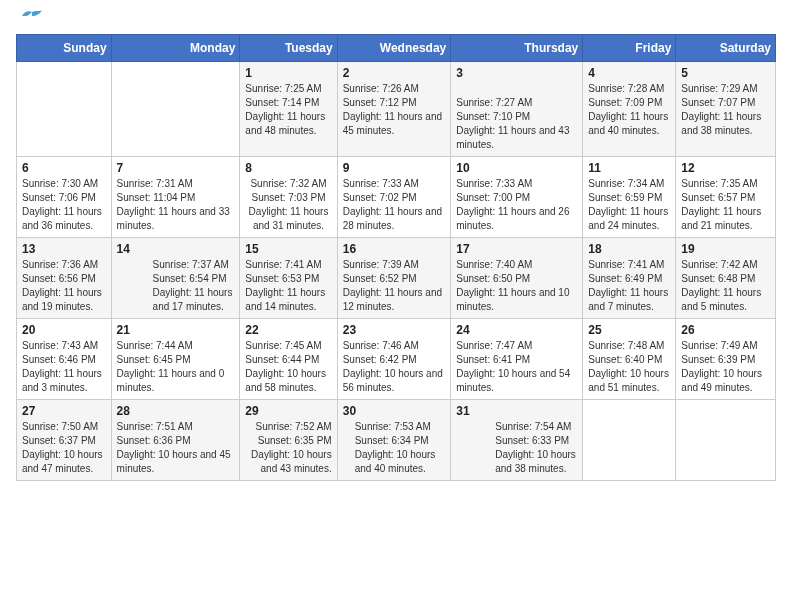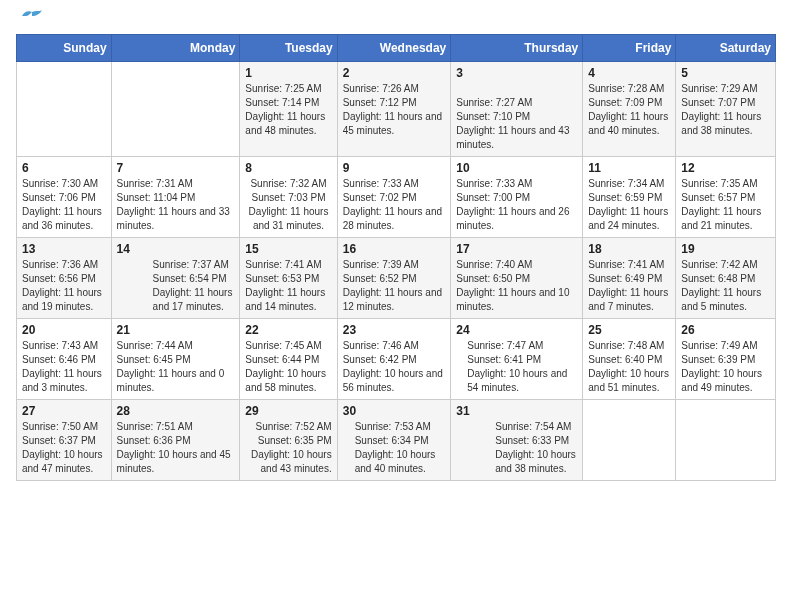--- a/index.html
+++ b/index.html
@@ -263,21 +263,21 @@
 Daylight: 10 hours and 58 minutes.</div>
         </td>
         <td>
           <span class="day-num">23</span>
           <div class="day-info" style="white-space: pre-line;">Sunrise: 7:46 AM
 Sunset: 6:42 PM
 Daylight: 10 hours and 56 minutes.</div>
         </td>
         <td>
           <span class="day-num">24</span>
-          <div class="day-info" style="white-space: pre-line; margin-left: 11px;">Sunrise: 7:47 AM
+          <div class="day-info" style="white-space: pre-line;">Sunrise: 7:47 AM
 Sunset: 6:41 PM
 Daylight: 10 hours and 54 minutes.</div>
         </td>
         <td>
           <span class="day-num">25</span>
           <div class="day-info" style="white-space: pre-line;">Sunrise: 7:48 AM
 Sunset: 6:40 PM
 Daylight: 10 hours and 51 minutes.</div>
         </td>
         <td>

